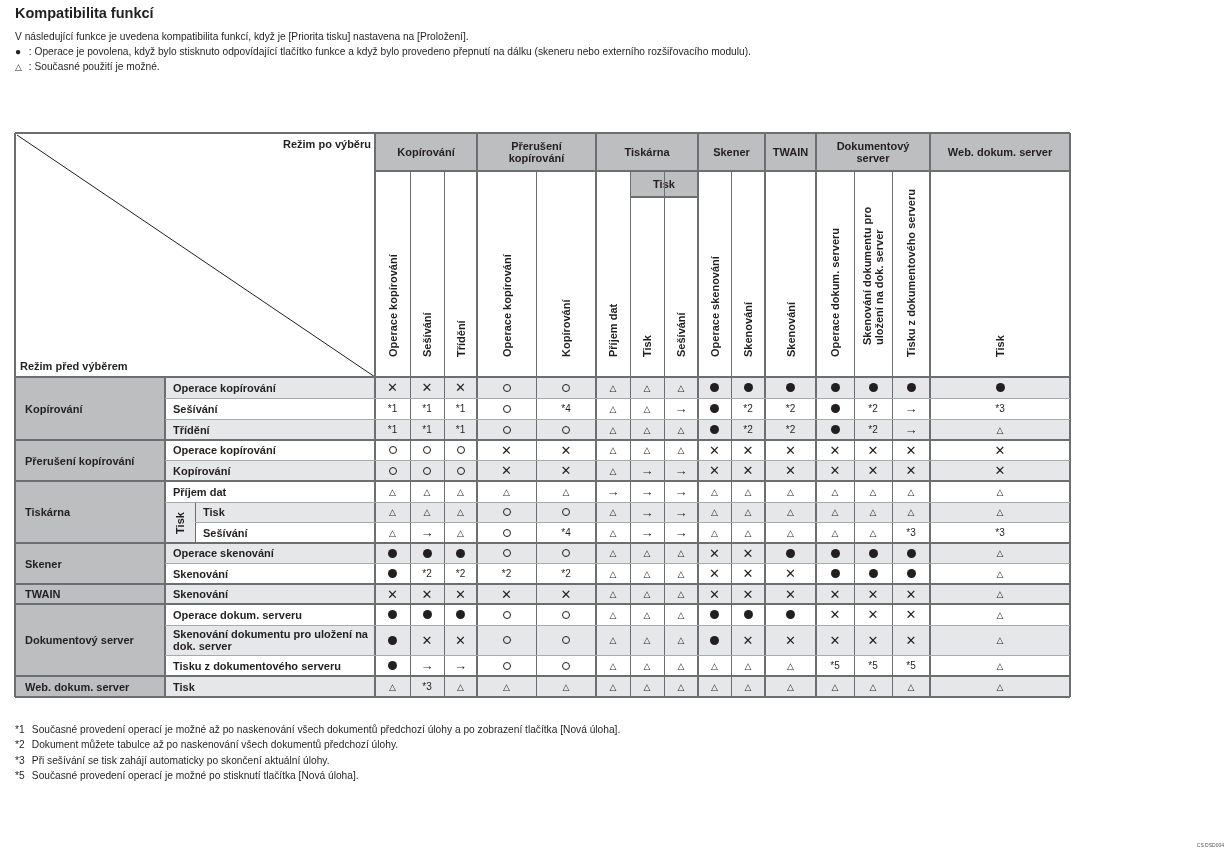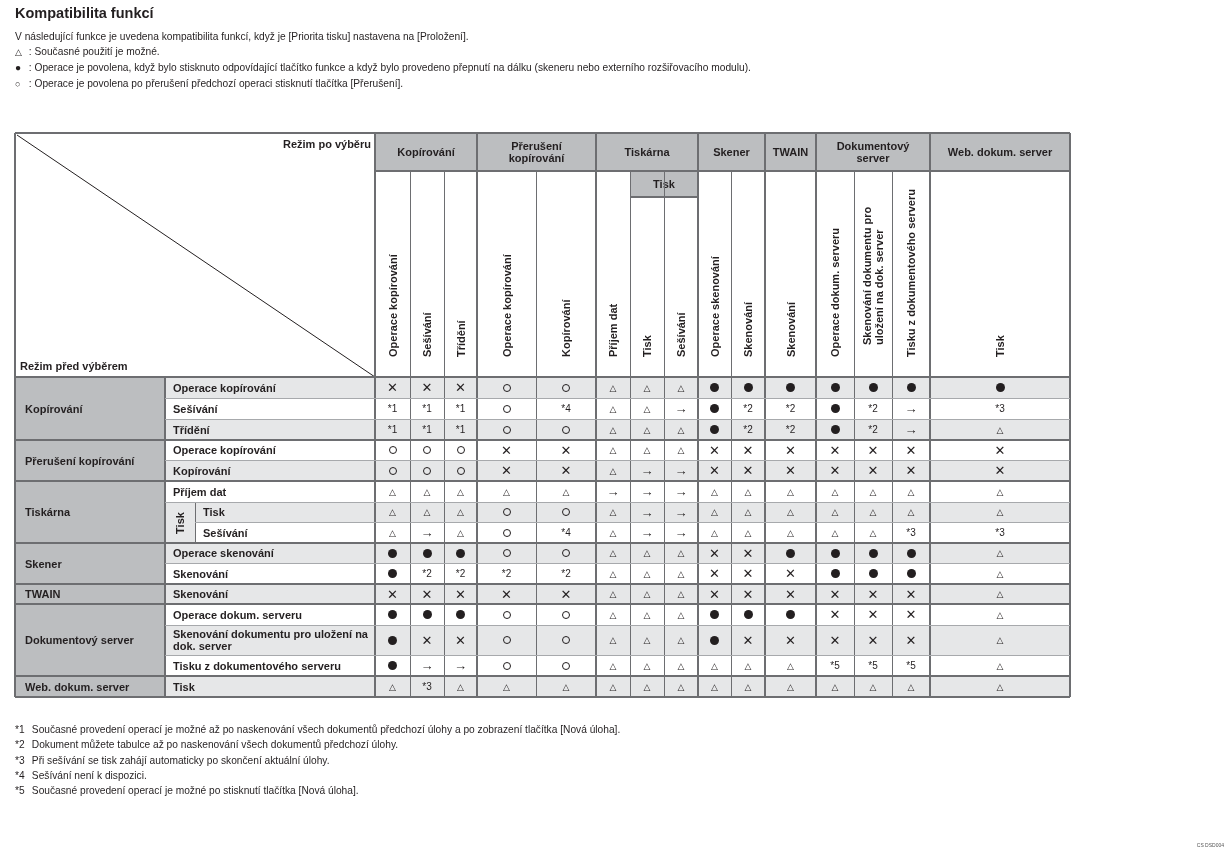--- a/index.html
+++ b/index.html
@@ -34,23 +34,22 @@
   .note-ref { font-size:10px; }
 </style>
 </head>
 <body>
 
 <div class="title">Kompatibilita funkcí</div>
 
 <div class="intro">
   <div class="ln">V následující funkce je uvedena kompatibilita funkcí, když je [Priorita tisku] nastavena na [Proložení].</div>
   <div id="legend">
+      <div class="ln"><span class="sym">●</span><span> : Operace je povolena, když bylo stisknuto odpovídající tlačítko funkce a když bylo provedeno přepnutí na dálku (skeneru nebo externího rozšiřovacího modulu).</span></div>
       <div class="ln"><span class="sym" style="font-size: 9px;">△</span><span> : Současné použití je možné.</span></div>
-      <div class="ln"><span class="sym">●</span><span> : Operace je povolena, když bylo stisknuto odpovídající tlačítko funkce a když bylo provedeno přepnutí na dálku (skeneru nebo externího rozšiřovacího modulu).</span></div>
-      <div class="ln"><span class="sym" style="font-size: 9px;">○</span><span> : Operace je povolena po přerušení předchozí operaci stisknutí tlačítka [Přerušení].</span></div>
     </div>
 </div>
 
 <div id="grid">
     <div class="c wh" style="left: 15px; top: 133px; width: 360px; height: 244px; display: block;">
       <svg width="360" height="244" style="position: absolute; left: 0px; top: 0px;">
         <line x1="2" y1="2" x2="360" y2="244" stroke="#231f20" stroke-width="1"></line>
       </svg>
       <div style="position: absolute; right: 4px; top: 5px; font-weight: bold; font-size: 11px;">Režim po výběru</div>
       <div style="position: absolute; left: 5px; bottom: 5px; font-weight: bold; font-size: 11px;">Režim před výběrem</div>
@@ -906,17 +905,16 @@
     <div style="position: absolute; left: 165px; top: 562.5px; width: 905px; height: 1px; background: rgb(167, 169, 172);"></div>
     <div style="position: absolute; left: 165px; top: 624.5px; width: 905px; height: 1px; background: rgb(167, 169, 172);"></div>
     <div style="position: absolute; left: 165px; top: 654.5px; width: 905px; height: 1px; background: rgb(167, 169, 172);"></div>
     <div style="position: absolute; left: 165px; top: 502px; width: 30px; height: 0px; background: rgb(167, 169, 172);"></div>
   </div>
 
 <div class="notes" id="notes">
     <div class="ln"><span class="k">*1</span><span> Současné provedení operací je možné až po naskenování všech dokumentů předchozí úlohy a po zobrazení tlačítka [Nová úloha].</span></div>
     <div class="ln"><span class="k">*2</span><span> Dokument můžete tabulce až po naskenování všech dokumentů předchozí úlohy.</span></div>
     <div class="ln"><span class="k">*3</span><span> Při sešívání se tisk zahájí automaticky po skončení aktuální úlohy.</span></div>
-    <div class="ln"><span class="k">*4</span><span> Sešívání není k dispozici.</span></div>
     <div class="ln"><span class="k">*5</span><span> Současné provedení operací je možné po stisknutí tlačítka [Nová úloha].</span></div>
   </div>
 
 <div class="code">CS DSD004</div>
 
 </body></html>

